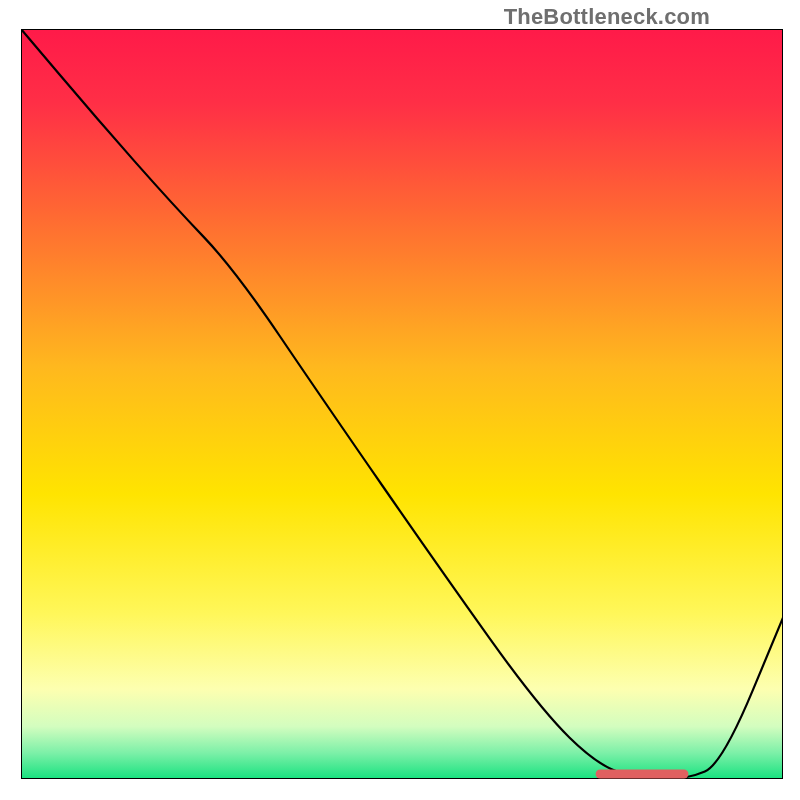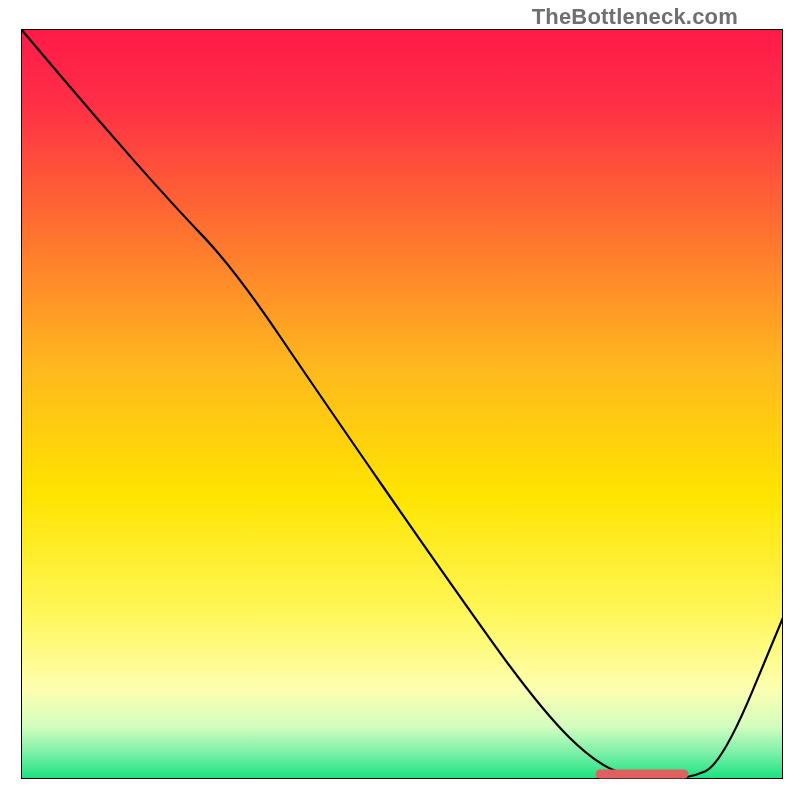--- a/index.html
+++ b/index.html
@@ -8,21 +8,20 @@
     width: 800px;
     height: 800px;
     background: #ffffff;
     font-family: Arial, Helvetica, sans-serif;
     overflow: hidden;
   }
   .frame {
     position: relative;
     width: 720px;
     height: 800px;
-    padding-left: 28px;
   }
   .watermark {
     position: absolute;
     top: 4px;
     right: 10px;
     font-size: 22px;
     font-weight: 600;
     color: #6f6f6f;
     letter-spacing: 0.2px;
   }

